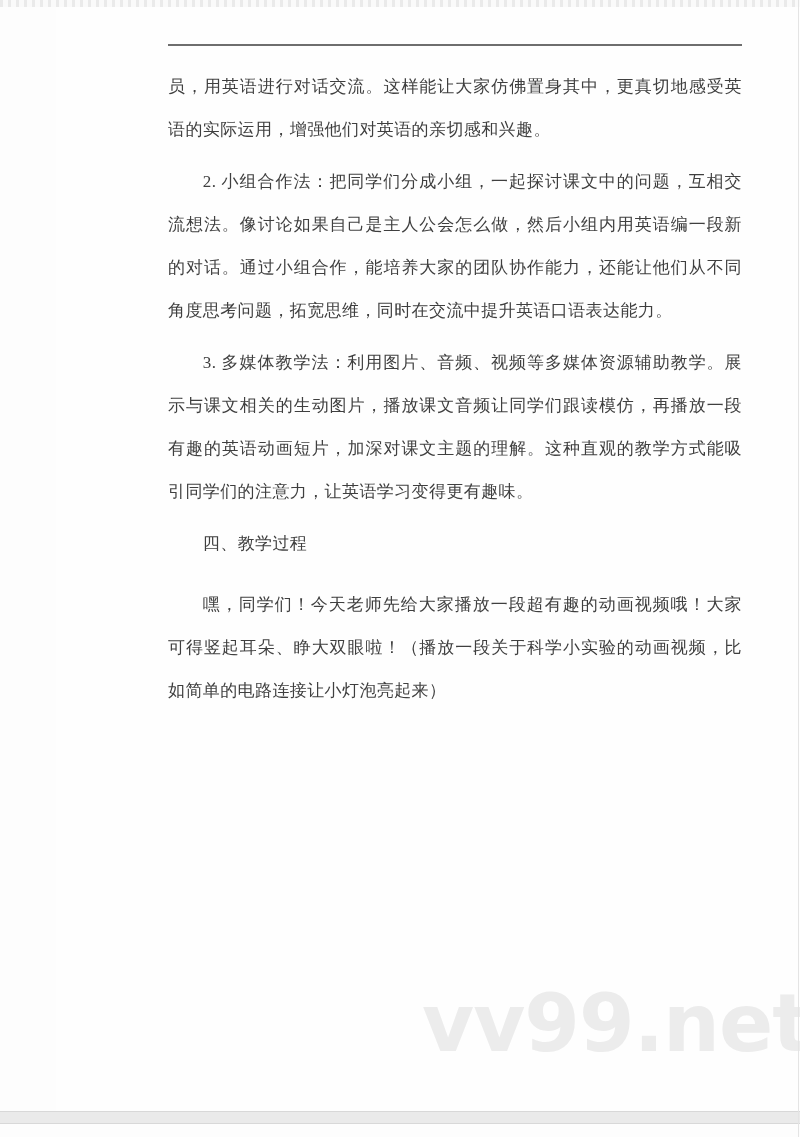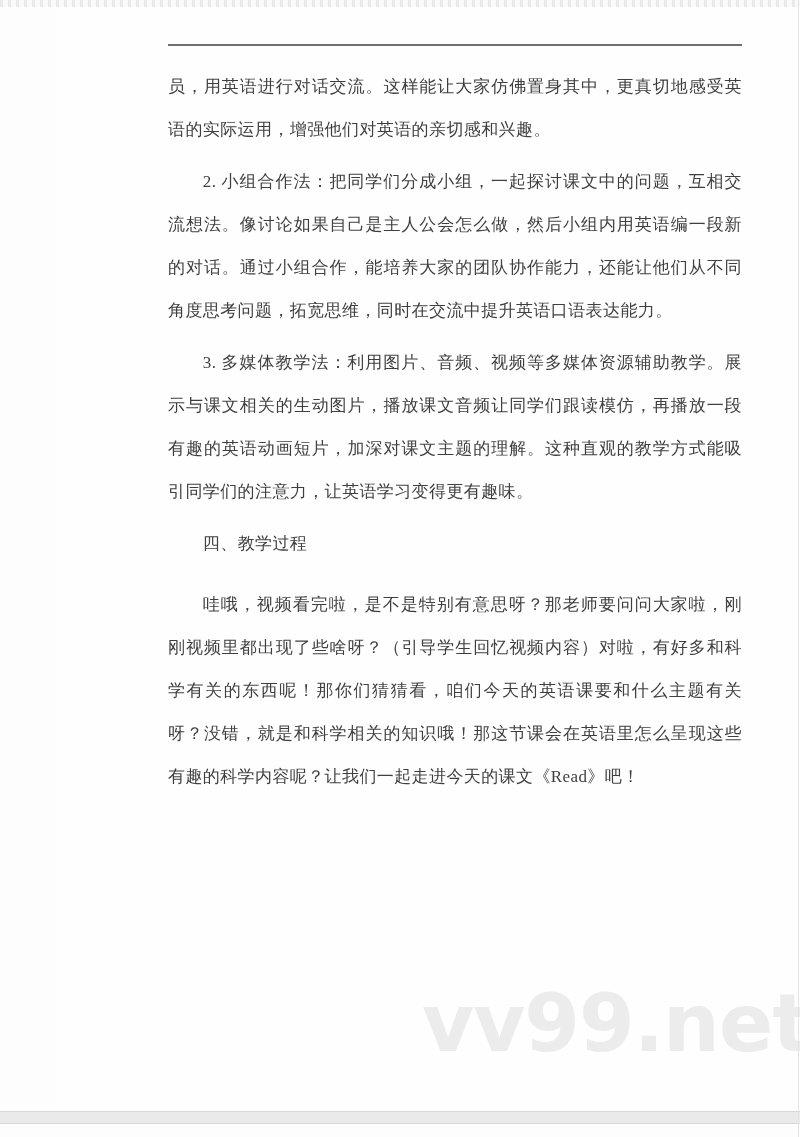--- a/index.html
+++ b/index.html
@@ -96,22 +96,22 @@
 
       <p>员，用英语进行对话交流。这样能让大家仿佛置身其中，更真切地感受英语的实际运用，增强他们对英语的亲切感和兴趣。</p>
 
       <p class="indent">2. 小组合作法：把同学们分成小组，一起探讨课文中的问题，互相交流想法。像讨论如果自己是主人公会怎么做，然后小组内用英语编一段新的对话。通过小组合作，能培养大家的团队协作能力，还能让他们从不同角度思考问题，拓宽思维，同时在交流中提升英语口语表达能力。</p>
 
       <p class="indent">3. 多媒体教学法：利用图片、音频、视频等多媒体资源辅助教学。展示与课文相关的生动图片，播放课文音频让同学们跟读模仿，再播放一段有趣的英语动画短片，加深对课文主题的理解。这种直观的教学方式能吸引同学们的注意力，让英语学习变得更有趣味。</p>
 
       <p class="indent heading">四、教学过程</p>
 
 
+      <p class="indent">嘿，同学们！今天老师先给大家播放一段超有趣的动画视频哦！大家可得竖起耳朵、睁大双眼啦！（播放一段关于科学小实验的动画视频，比如简单的电路连接让小灯泡亮起来）</p>
 
-      <p class="indent">哇哦，视频看完啦，是不是特别有意思呀？那老师要问问大家啦，刚刚视频里都出现了些啥呀？（引导学生回忆视频内容）对啦，有好多和科学有关的东西呢！那你们猜猜看，咱们今天的英语课要和什么主题有关呀？没错，就是和科学相关的知识哦！那这节课会在英语里怎么呈现这些有趣的科学内容呢？让我们一起走进今天的课文《Read》吧！</p>
     </div>
 
     <div class="watermark">vv99.net</div>
   </div>
 
   <div class="page-gap"></div>
   <div class="next-page"></div>
 
   <div class="edge-texture"></div>
   <div class="right-edge-line"></div>

